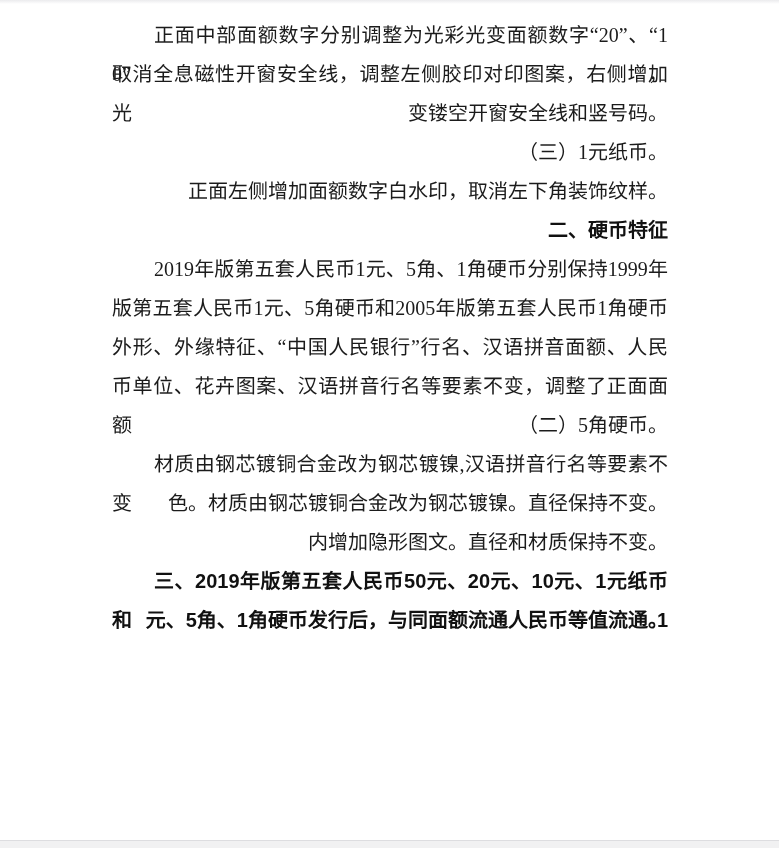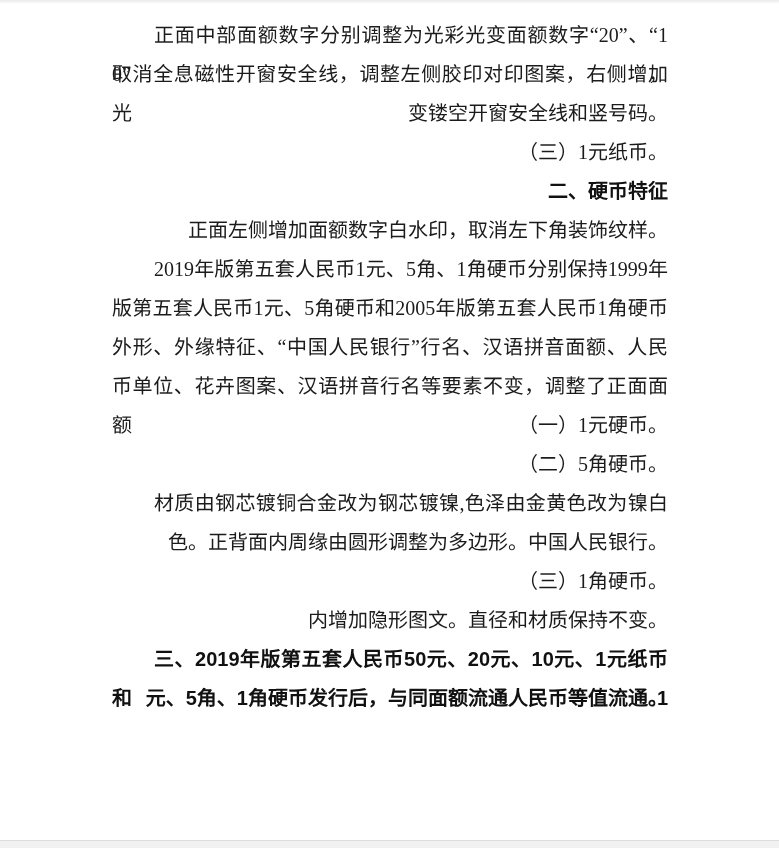--- a/index.html
+++ b/index.html
@@ -59,30 +59,28 @@
 <body>
 
 <div class="page">
   <div class="top-fade"></div>
 
   <div class="content">
     <div class="line indent fill">正面中部面额数字分别调整为光彩光变面额数字“20”、“10”，</div>
     <div class="line fill">取消全息磁性开窗安全线，调整左侧胶印对印图案，右侧增加光</div>
     <div class="line">变镂空开窗安全线和竖号码。</div>
     <div class="line indent">（三）1元纸币。</div>
+    <div class="line indent">正面左侧增加面额数字白水印，取消左下角装饰纹样。</div>
     <div class="line indent bold">二、硬币特征</div>
-    <div class="line indent">正面左侧增加面额数字白水印，取消左下角装饰纹样。</div>
     <div class="line indent fill">2019年版第五套人民币1元、5角、1角硬币分别保持1999年</div>
     <div class="line fill">版第五套人民币1元、5角硬币和2005年版第五套人民币1角硬币</div>
     <div class="line fill">外形、外缘特征、“中国人民银行”行名、汉语拼音面额、人民</div>
     <div class="line fill">币单位、花卉图案、汉语拼音行名等要素不变，调整了正面面额</div>
-    <div class="line indent">（一）1元硬币。</div>
     <div class="line indent">（二）5角硬币。</div>
-    <div class="line indent fill">材质由钢芯镀铜合金改为钢芯镀镍,色泽由金黄色改为镍白</div>
-    <div class="line">色。正背面内周缘由圆形调整为多边形。中国人民银行。</div>
-    <div class="line indent">（三）1角硬币。</div>
+    <div class="line indent fill">材质由钢芯镀铜合金改为钢芯镀镍,汉语拼音行名等要素不变</div>
+    <div class="line">色。材质由钢芯镀铜合金改为钢芯镀镍。直径保持不变。</div>
     <div class="line indent">内增加隐形图文。直径和材质保持不变。</div>
     <div class="line indent bold fill">三、2019年版第五套人民币50元、20元、10元、1元纸币和1</div>
     <div class="line bold">元、5角、1角硬币发行后，与同面额流通人民币等值流通。</div>
   </div>
 
   <div class="bottom-strip"></div>
 </div>
 
 </body></html>

